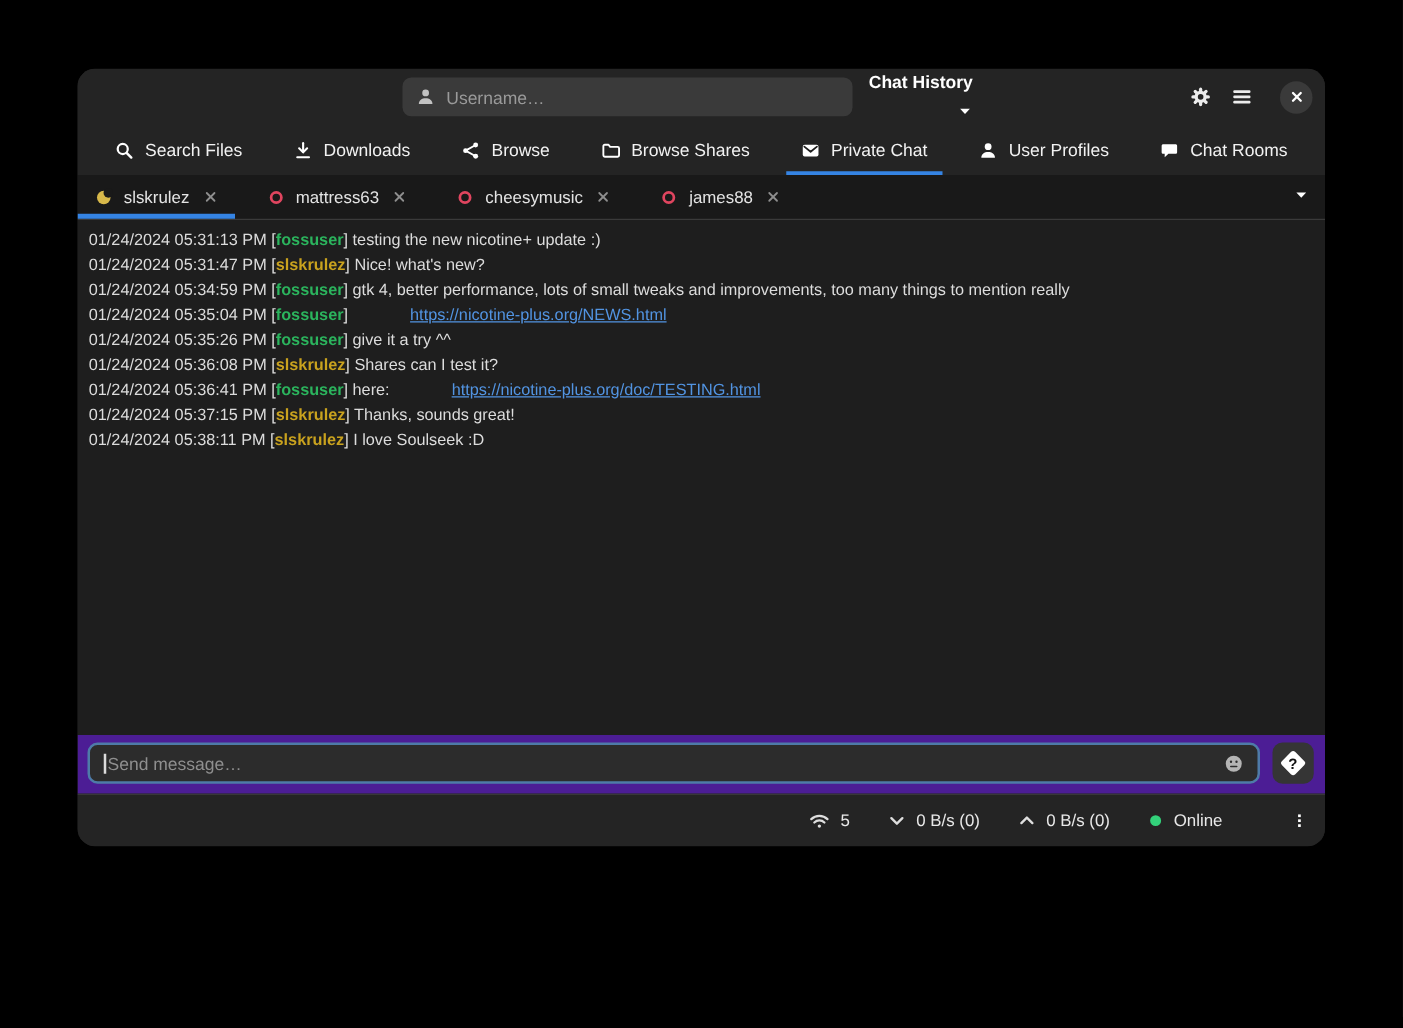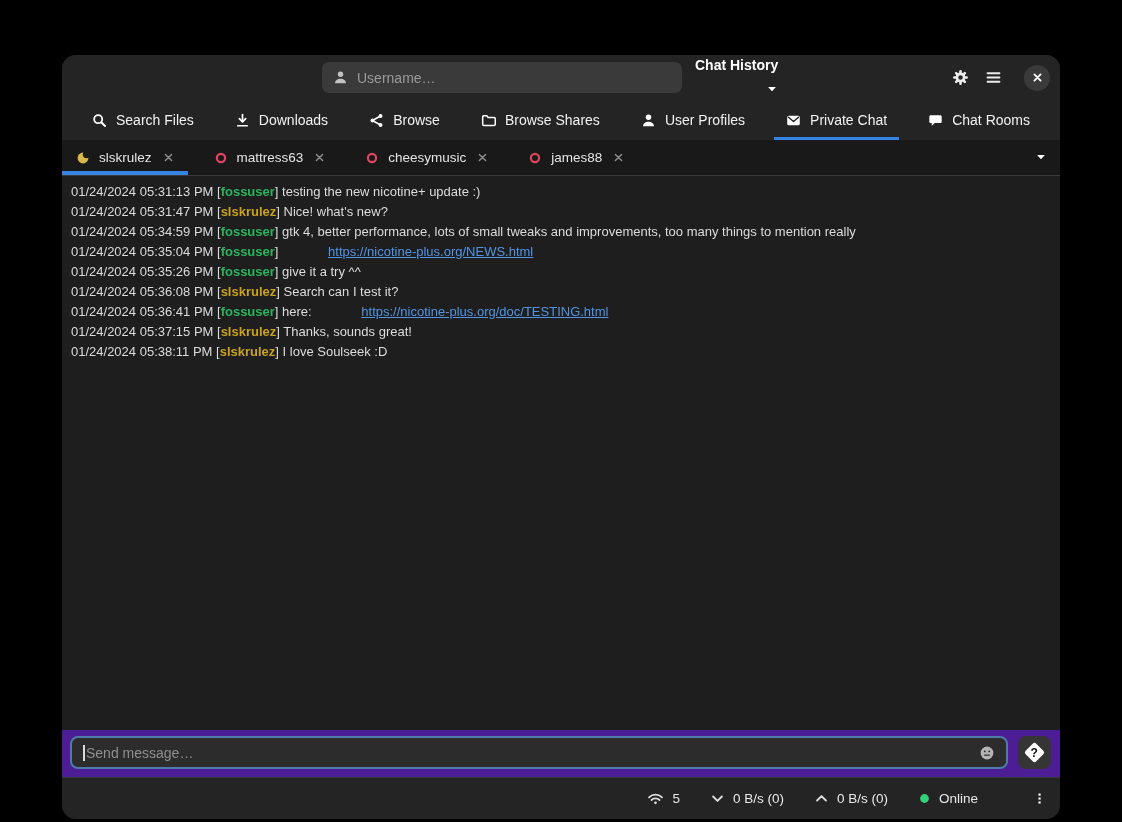--- a/index.html
+++ b/index.html
@@ -1,19 +1,19 @@
 <!DOCTYPE html>
 <html style="--accent: #3584e4; --link: #5294e2; --away: #d7b84a; --offline: #e0455f; --online: #33d17a;"><head>
 <meta charset="utf-8">
 <style>
   * { margin:0; padding:0; box-sizing:border-box; }
   html,body { width:1122px; height:822px; background:#000; overflow:hidden;
               font-family:"Liberation Sans","DejaVu Sans",sans-serif; }
 
-  .window { position:absolute; left:62px; top:55px; width:998px; height:764px;
+  .window { position:absolute; left:62px; top:55px; width:998px; height:622px;
             background:#1e1e1e; border-radius:14px; overflow:hidden;
             display:flex; flex-direction:column; box-shadow:0 10px 40px rgba(0,0,0,.9); }
 
   
   .headerbar { flex:0 0 45px; background:#242424; display:flex; align-items:center; padding:0 10px; }
   .username-entry { margin-left:250px; width:360px; height:31px; background:#3a3a3a;
                     border-radius:7px; display:flex; align-items:center; padding:0 11px; gap:9px; }
   .username-entry .ph { color:#9a9a9a; font-size:14px; }
   .entry-icon { display:flex; color:#c2c2c2; }
   .chat-history { display:flex; align-items:flex-end; gap:9px; margin-left:13px;
@@ -156,37 +156,37 @@
         <span>Browse</span>
       </div>
       <div class="main-tab">
         <span class="icon">
           <svg viewBox="0 0 16 16" width="15" height="15" fill="none" stroke="currentColor" stroke-width="1.6" stroke-linejoin="round">
             <path d="M1.8 4.2 c0-.7.5-1.2 1.2-1.2 h3.2 l1.4 1.8 h6.4 c.7 0 1.2.5 1.2 1.2 v6 c0 .7-.5 1.2-1.2 1.2 H3 c-.7 0-1.2-.5-1.2-1.2 z"></path>
           </svg>
         </span>
         <span>Browse Shares</span>
       </div>
-      <div class="main-tab">
-        <span class="icon">
-          <svg viewBox="0 0 16 16" width="15" height="15" fill="currentColor">
-            <circle cx="8" cy="4.6" r="2.9"></circle>
-            <path d="M2.2 14 c0-3.2 2.6-4.8 5.8-4.8 s5.8 1.6 5.8 4.8 z"></path>
-          </svg>
-        </span>
-        <span>User Profiles</span>
-      </div>
       <div class="main-tab active">
         <span class="icon">
           <svg viewBox="0 0 16 16" width="15" height="15">
             <rect x="1.3" y="3" width="13.4" height="10" rx="1.6" fill="currentColor"></rect>
             <path d="M2.6 4.6 L8 9 L13.4 4.6" fill="none" stroke="#1e1e1e" stroke-width="1.5" stroke-linecap="round" stroke-linejoin="round"></path>
           </svg>
         </span>
         <span>Private Chat</span>
+      </div>
+      <div class="main-tab">
+        <span class="icon">
+          <svg viewBox="0 0 16 16" width="15" height="15" fill="currentColor">
+            <circle cx="8" cy="4.6" r="2.9"></circle>
+            <path d="M2.2 14 c0-3.2 2.6-4.8 5.8-4.8 s5.8 1.6 5.8 4.8 z"></path>
+          </svg>
+        </span>
+        <span>User Profiles</span>
       </div>
       <div class="main-tab">
         <span class="icon">
           <svg viewBox="0 0 16 16" width="15" height="15" fill="currentColor">
             <path d="M2.8 2.5 h10.4 c.8 0 1.4.6 1.4 1.4 v5.4 c0 .8-.6 1.4-1.4 1.4 H7.2 l-3.2 3 v-3 H2.8 c-.8 0-1.4-.6-1.4-1.4 V3.9 c0-.8.6-1.4 1.4-1.4 z"></path>
           </svg>
         </span>
         <span>Chat Rooms</span>
       </div>
     </div>
@@ -253,21 +253,21 @@
           </svg></span>
     </div>
   </div>
 
   <div class="chat-log" id="chat-log">
       <div class="msg-line"><span>01/24/2024 05:31:13 PM [</span><span class="uname" style="color:#2bb45d">fossuser</span><span>] </span><span>testing the new nicotine+ update :)</span></div>
       <div class="msg-line"><span>01/24/2024 05:31:47 PM [</span><span class="uname" style="color:#c9a21e">slskrulez</span><span>] </span><span>Nice! what's new?</span></div>
       <div class="msg-line"><span>01/24/2024 05:34:59 PM [</span><span class="uname" style="color:#2bb45d">fossuser</span><span>] </span><span>gtk 4, better performance, lots of small tweaks and improvements, too many things to mention really</span></div>
       <div class="msg-line"><span>01/24/2024 05:35:04 PM [</span><span class="uname" style="color:#2bb45d">fossuser</span><span>] </span><a class="msg-link">https://nicotine-plus.org/NEWS.html</a></div>
       <div class="msg-line"><span>01/24/2024 05:35:26 PM [</span><span class="uname" style="color:#2bb45d">fossuser</span><span>] </span><span>give it a try ^^</span></div>
-      <div class="msg-line"><span>01/24/2024 05:36:08 PM [</span><span class="uname" style="color:#c9a21e">slskrulez</span><span>] </span><span>Search can I test it?</span></div>
+      <div class="msg-line"><span>01/24/2024 05:36:08 PM [</span><span class="uname" style="color:#c9a21e">slskrulez</span><span>] </span><span>Shares can I test it?</span></div>
       <div class="msg-line"><span>01/24/2024 05:36:41 PM [</span><span class="uname" style="color:#2bb45d">fossuser</span><span>] </span><span>here: </span><a class="msg-link">https://nicotine-plus.org/doc/TESTING.html</a></div>
       <div class="msg-line"><span>01/24/2024 05:37:15 PM [</span><span class="uname" style="color:#c9a21e">slskrulez</span><span>] </span><span>Thanks, sounds great!</span></div>
       <div class="msg-line"><span>01/24/2024 05:38:11 PM [</span><span class="uname" style="color:#c9a21e">slskrulez</span><span>] </span><span>I love Soulseek :D</span></div>
     </div>
 
   <div class="composer">
     <div class="msg-entry">
       <span class="caret"></span>
       <span class="ph">Send message…</span>
       <span class="emoji">

